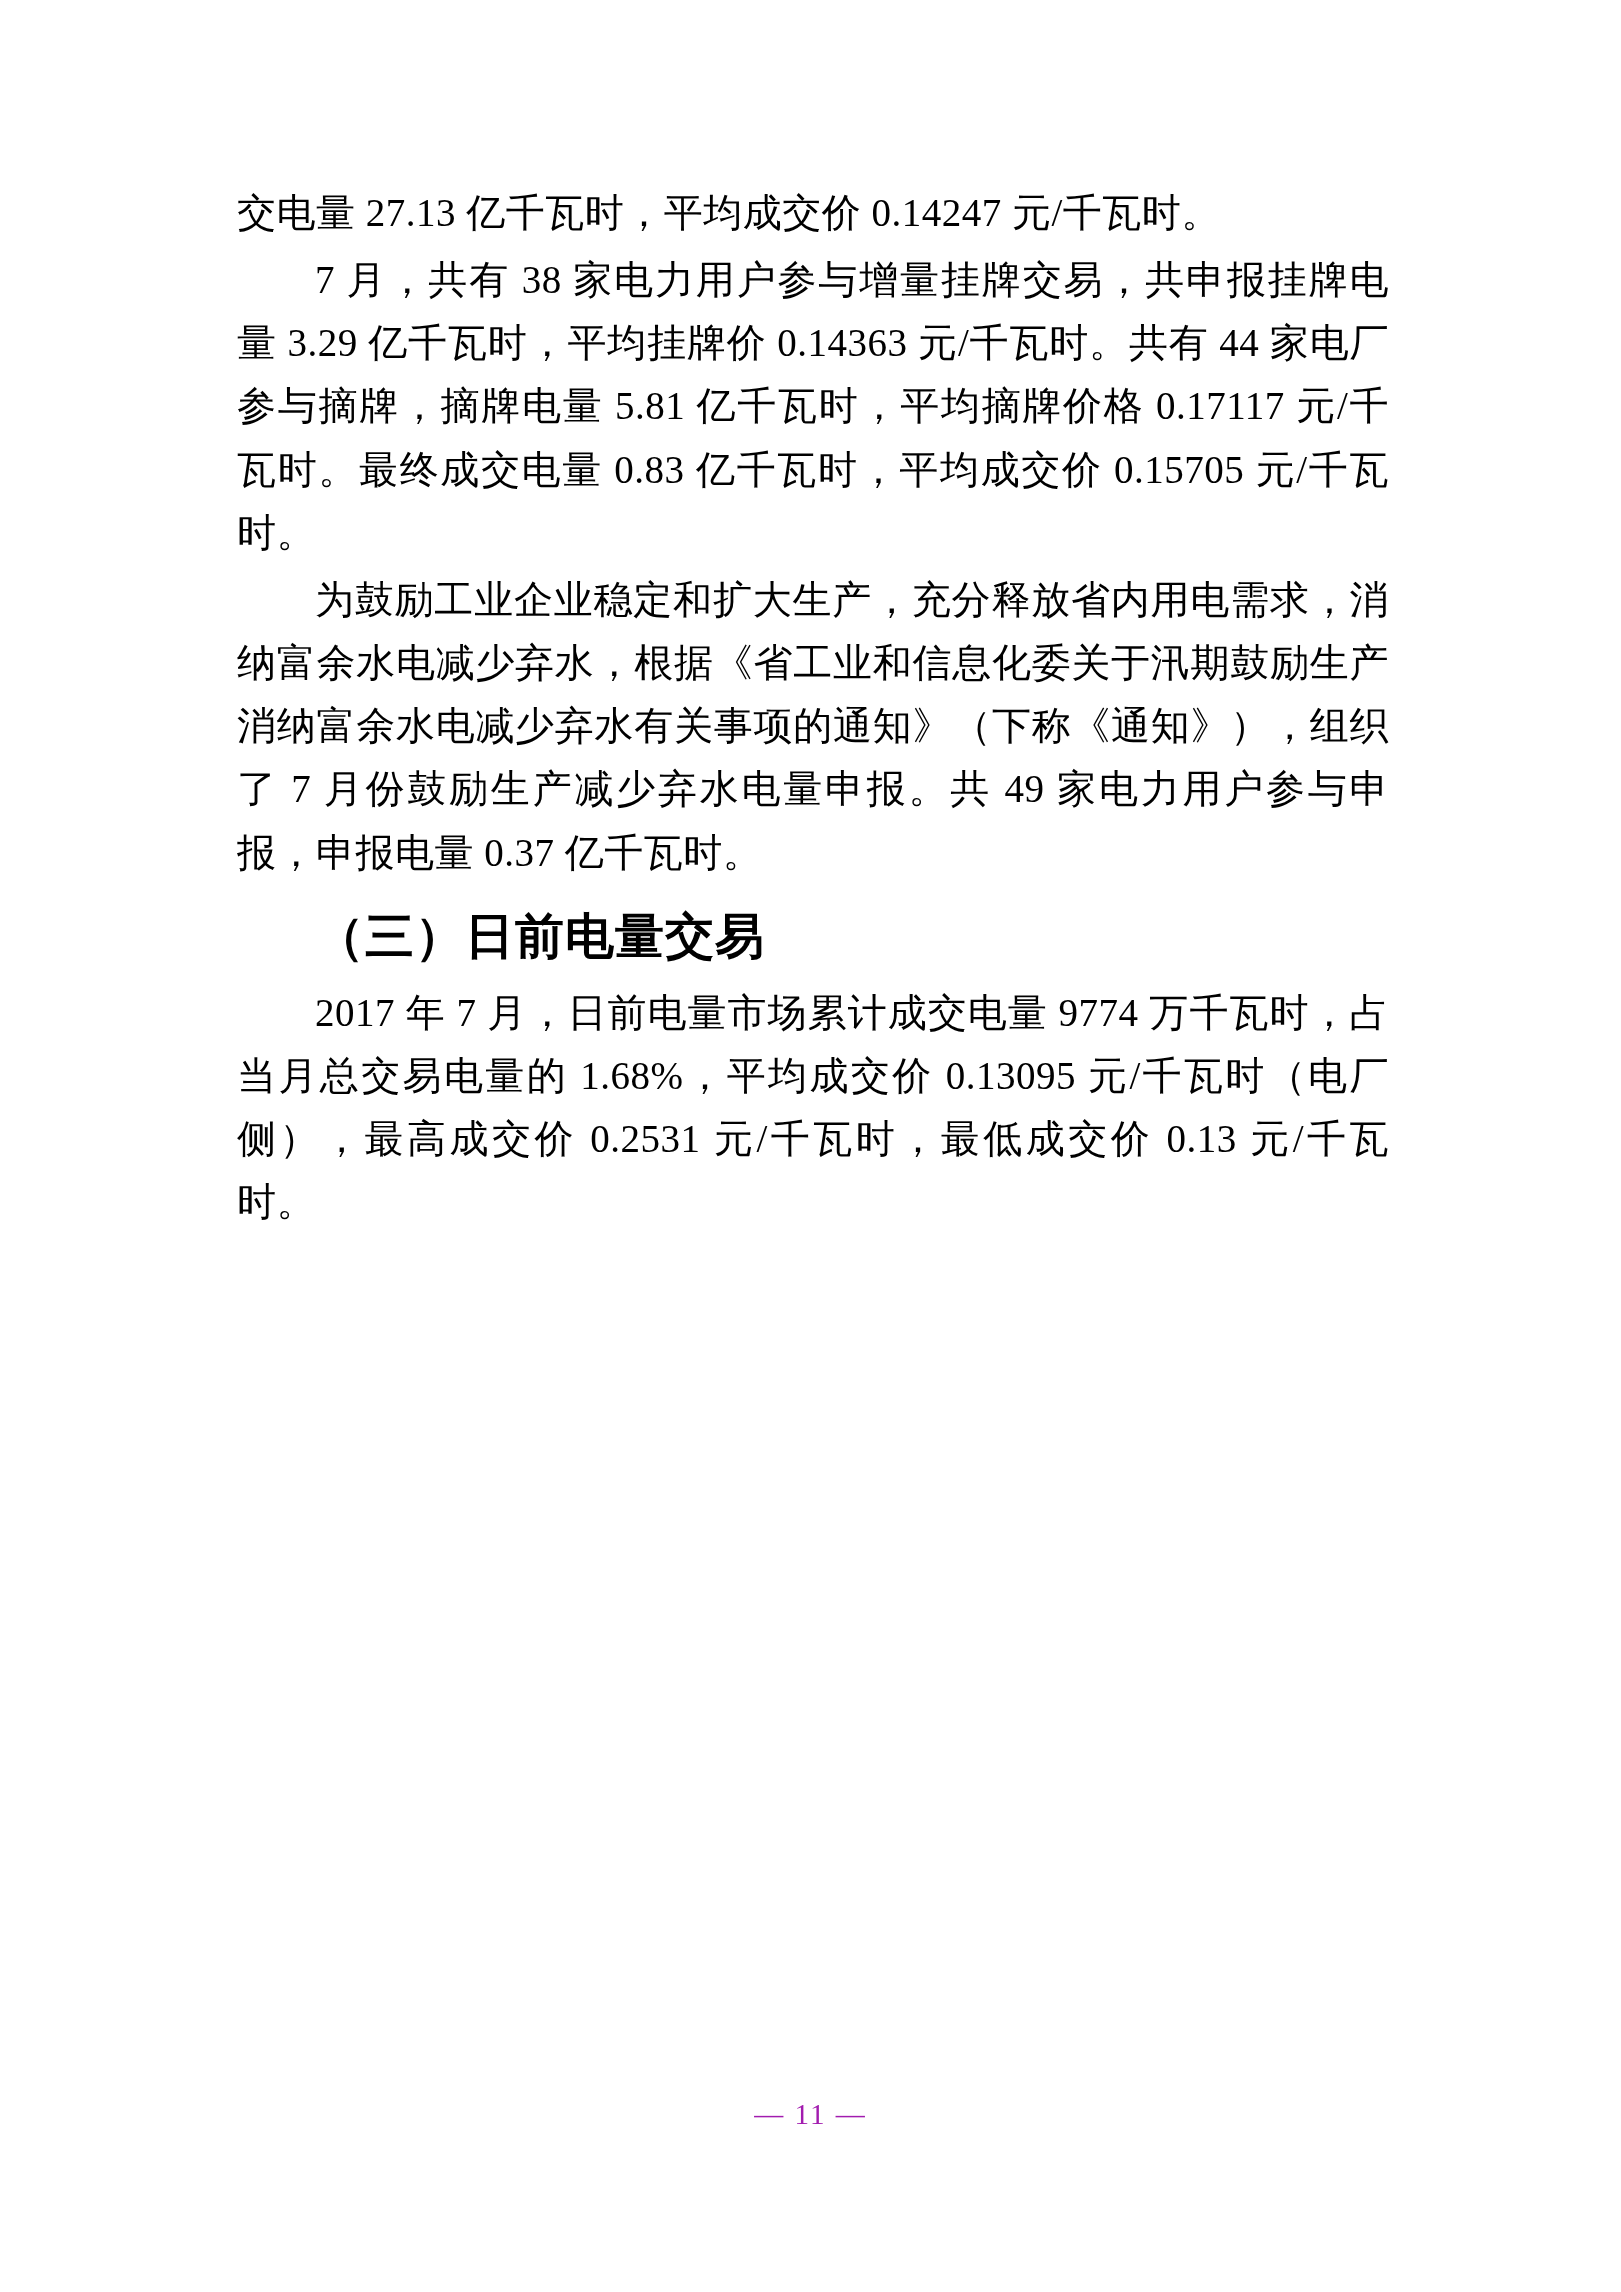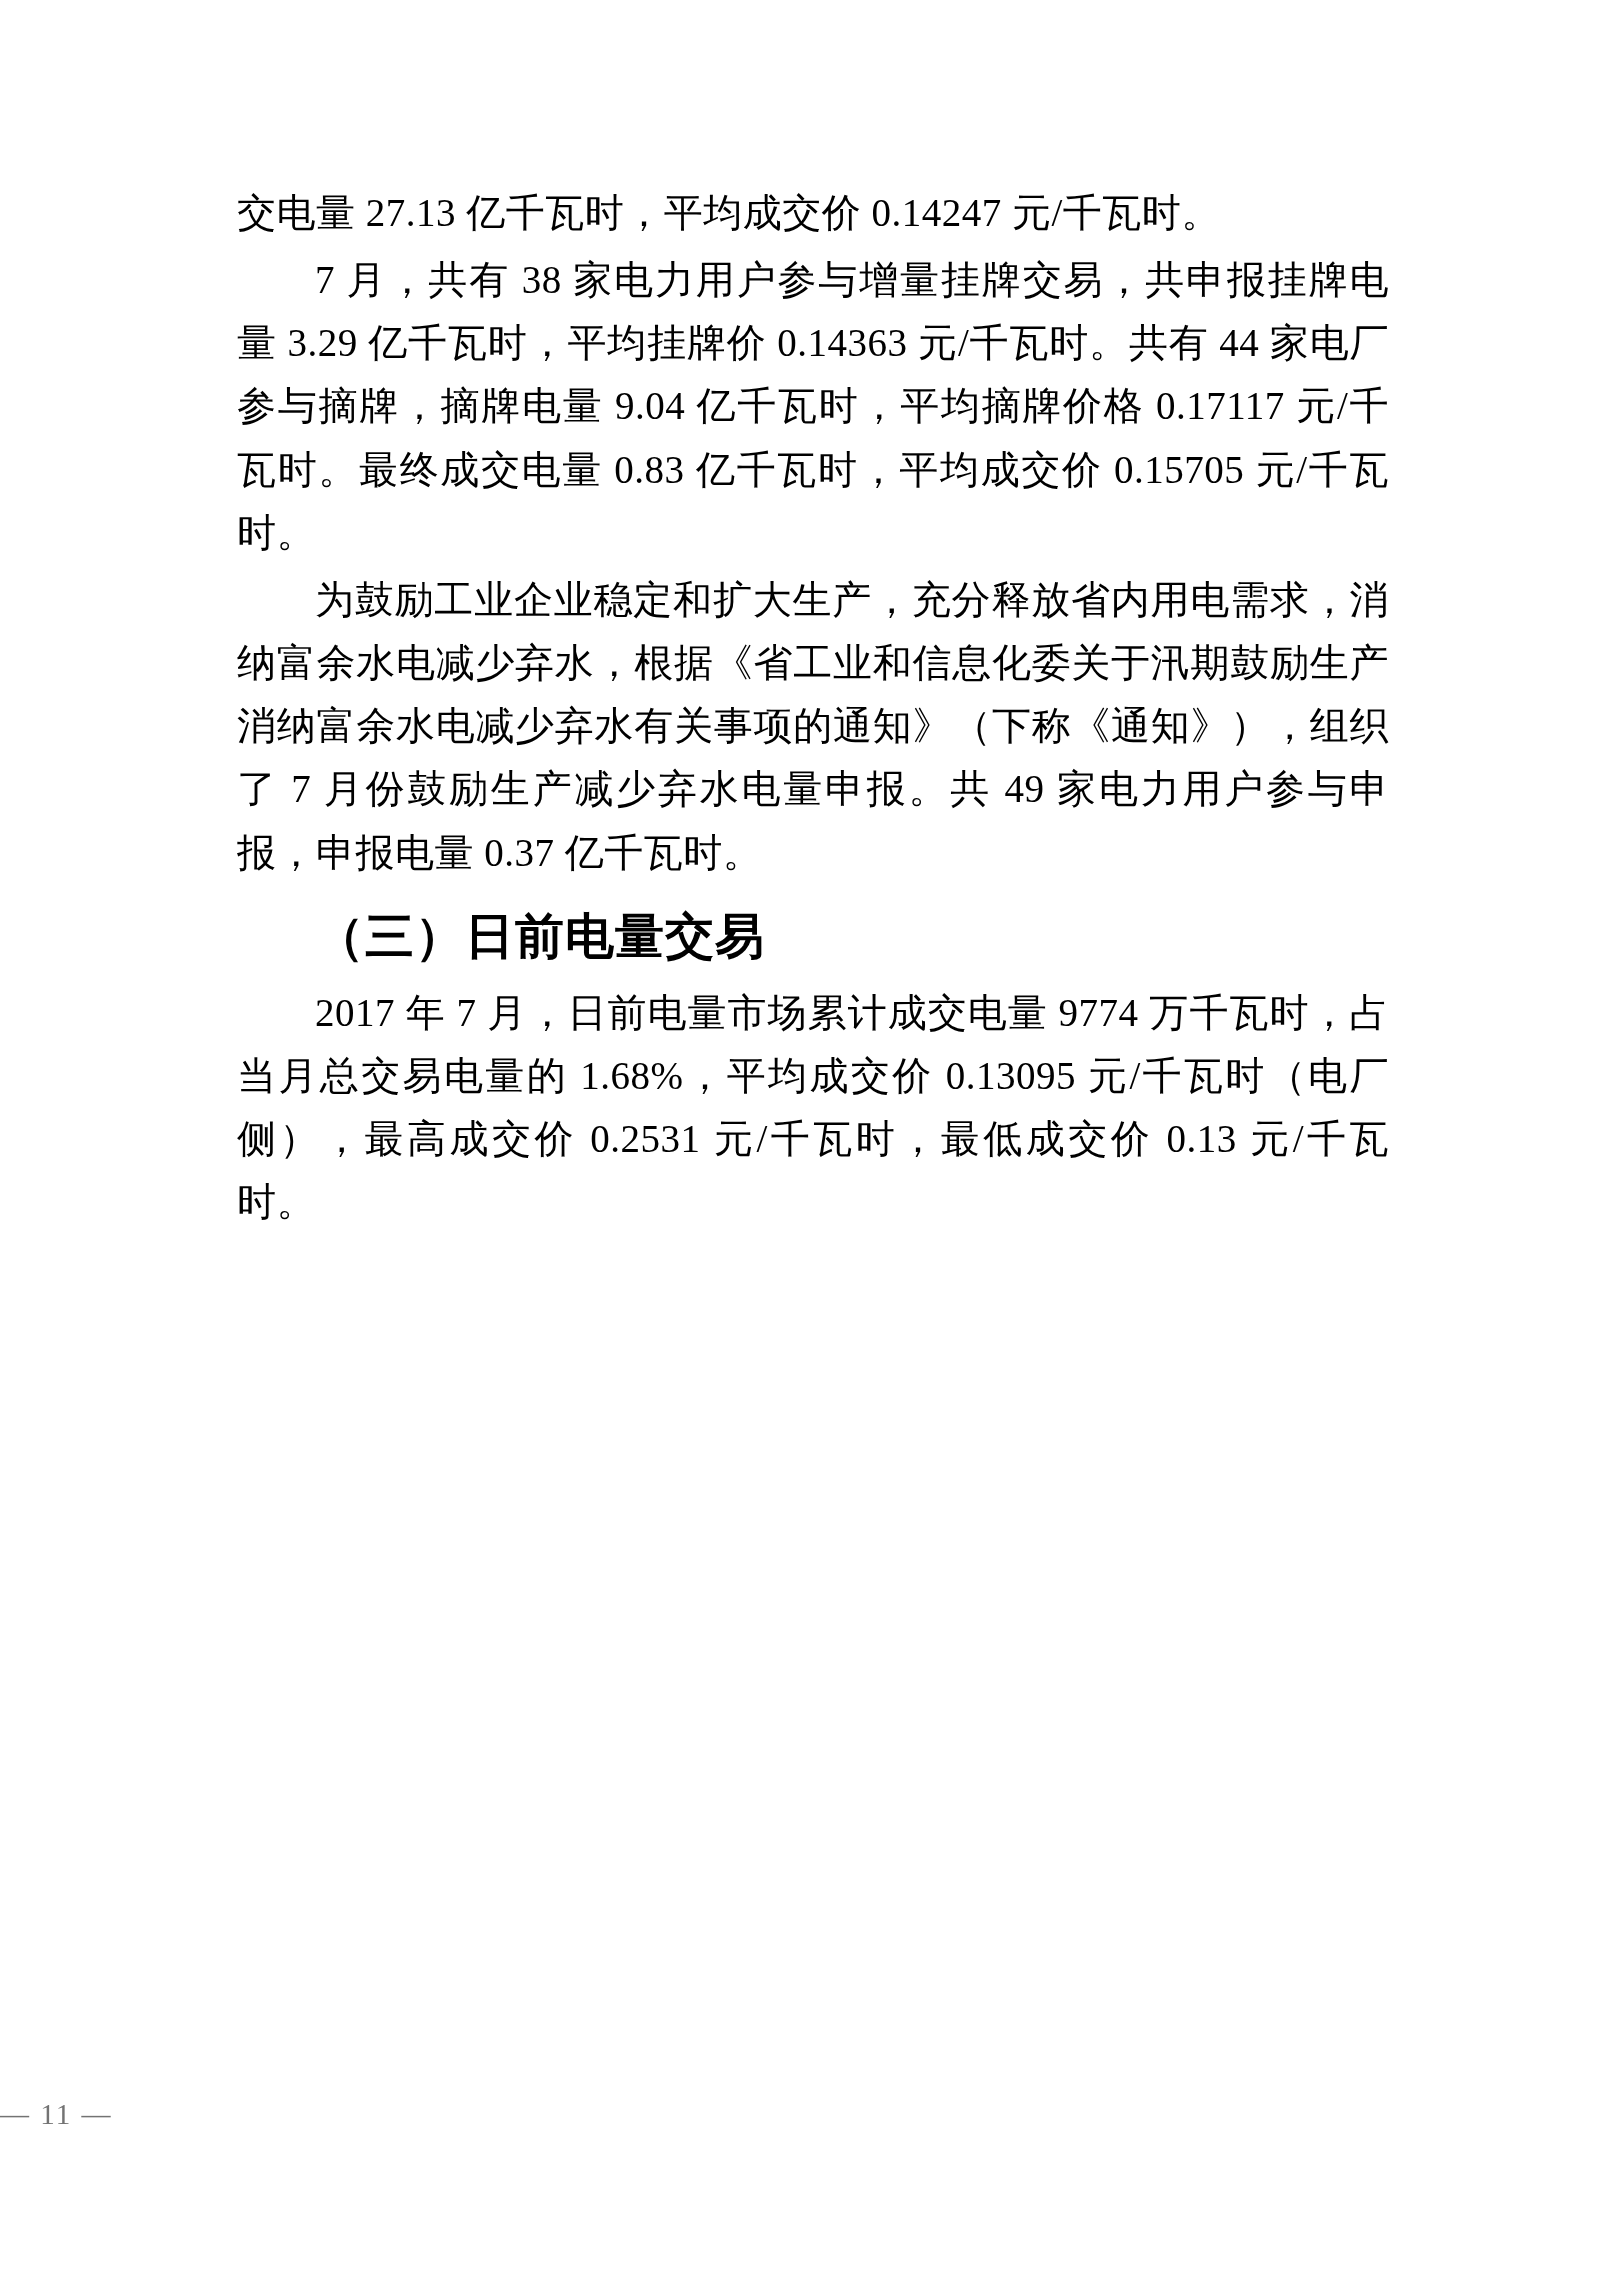--- a/index.html
+++ b/index.html
@@ -49,35 +49,36 @@
     text-indent: 78px;
     font-weight: bold;
     font-family: "DejaVu Serif", serif;
     letter-spacing: 1px;
   }
   .footer {
     position: absolute;
     left: 0;
     top: 2098px;
     width: 1621px;
+    text-align: center;
     font-size: 29px;
     font-family: "Liberation Serif", serif;
-    color: #737373;
+    color: #a21caf;
     letter-spacing: 2px;
   }
 </style>
 </head>
 <body>
 
 <div class="page">
   <div class="content">
 
     <p class="para">交电量 27.13 亿千瓦时，平均成交价 0.14247 元/千瓦时。</p>
 
-    <p class="para indent">7 月，共有 38 家电力用户参与增量挂牌交易，共申报挂牌电量 3.29 亿千瓦时，平均挂牌价 0.14363 元/千瓦时。共有 44 家电厂参与摘牌，摘牌电量 9.04 亿千瓦时，平均摘牌价格 0.17117 元/千瓦时。最终成交电量 0.83 亿千瓦时，平均成交价 0.15705 元/千瓦时。</p>
+    <p class="para indent">7 月，共有 38 家电力用户参与增量挂牌交易，共申报挂牌电量 3.29 亿千瓦时，平均挂牌价 0.14363 元/千瓦时。共有 44 家电厂参与摘牌，摘牌电量 5.81 亿千瓦时，平均摘牌价格 0.17117 元/千瓦时。最终成交电量 0.83 亿千瓦时，平均成交价 0.15705 元/千瓦时。</p>
 
     <p class="para indent">为鼓励工业企业稳定和扩大生产，充分释放省内用电需求，消纳富余水电减少弃水，根据《省工业和信息化委关于汛期鼓励生产消纳富余水电减少弃水有关事项的通知》（下称《通知》），组织了 7 月份鼓励生产减少弃水电量申报。共 49 家电力用户参与申报，申报电量 0.37 亿千瓦时。</p>
 
     <h2 class="heading">（三）日前电量交易</h2>
 
     <p class="para indent">2017 年 7 月，日前电量市场累计成交电量 9774 万千瓦时，占当月总交易电量的 1.68%，平均成交价 0.13095 元/千瓦时（电厂侧），最高成交价 0.2531 元/千瓦时，最低成交价 0.13 元/千瓦时。</p>
 
   </div>
 
   <div class="footer">— 11 —</div>

